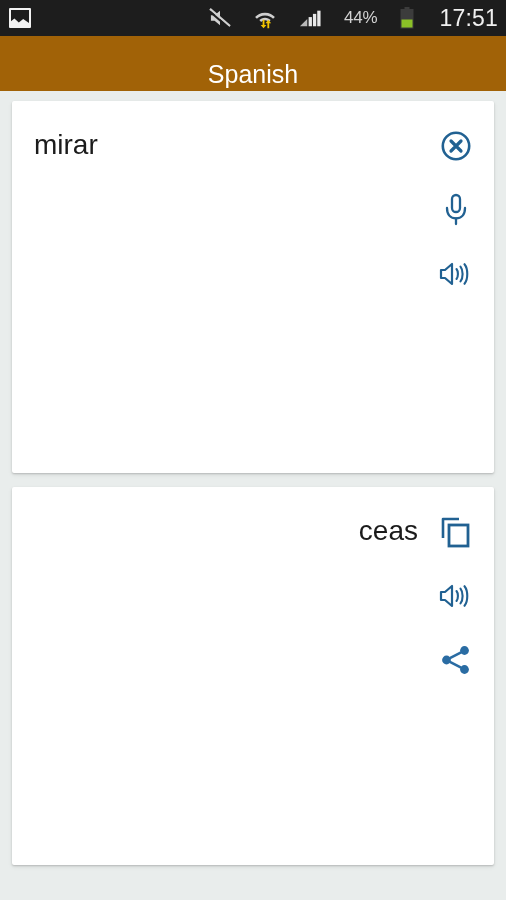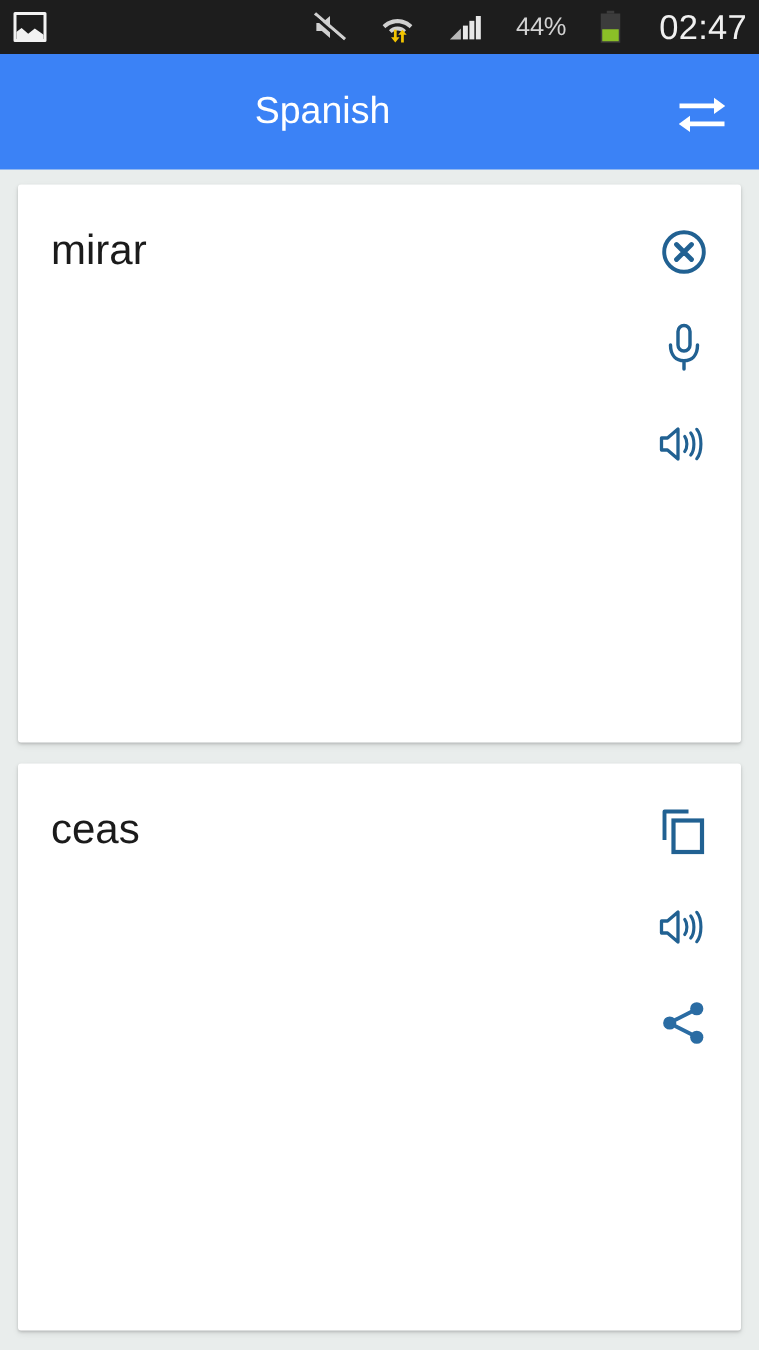--- a/index.html
+++ b/index.html
@@ -59,25 +59,26 @@
   .icon-batt { width: 14px; height: 22px; }
   .clock {
     color: #f0f0f0;
     font-size: 23px;
     letter-spacing: 0.2px;
     margin-left: 2px;
   }
 
   
   .header {
-    height: 77px;
-    background: #3b82f6;
-    display: flex;
-    align-items: center;
-    position: relative;
+    height: 55px;
+    background: #a16207;
+    display: flex;
+    align-items: center;
+    position: relative;
+    flex-direction: column;
   }
   .lang-btn {
     flex: 1;
     text-align: center;
     color: #ffffff;
     font-size: 25px;
     line-height: 77px;
     cursor: pointer;
     user-select: none;
   }
@@ -97,21 +98,21 @@
     padding: 10px 12px 16px 12px;
   }
   .card {
     background: #ffffff;
     border-radius: 2px;
     position: relative;
     box-shadow: 0 1px 2px rgba(0,0,0,0.18), 0 2px 5px rgba(0,0,0,0.07);
     display: flex;
   }
   .card-source { height: 372px; margin-bottom: 14px; }
-  .card-target { height: 378px; }
+  .card-target { height: 378px; text-align: right; }
 
   .card-text-area {
     flex: 1;
     padding: 26px 0 0 22px;
     overflow: hidden;
   }
   .card-text {
     font-size: 28px;
     color: #1b1b1b;
     line-height: 1.25;
@@ -169,21 +170,21 @@
     </svg>
 
     <span class="batt-pct">44%</span>
 
     <svg class="icon-batt" viewBox="0 0 14 22">
       <rect x="4.5" y="0" width="5" height="2" fill="#3c3c3c"></rect>
       <rect x="0.5" y="2" width="13" height="19.5" fill="#3c3c3c"></rect>
       <rect x="1.5" y="12.5" width="11" height="8" fill="#8bc027"></rect>
     </svg>
 
-    <span class="clock">02:47</span>
+    <span class="clock">17:51</span>
   </div>
 </div>
 
 <div class="header">
   <div class="lang-btn">Spanish</div>
 
   <div class="swap-btn">
     <svg viewBox="0 0 34 26">
       <path d="M2 7 H25 V3.2 L32.5 8.6 L25 14 V10.2 H2 Z" fill="#ffffff"></path>
       <path d="M32 19 H9 V15.2 L1.5 20.6 L9 26 V22.2 H32 Z" fill="#ffffff"></path>

